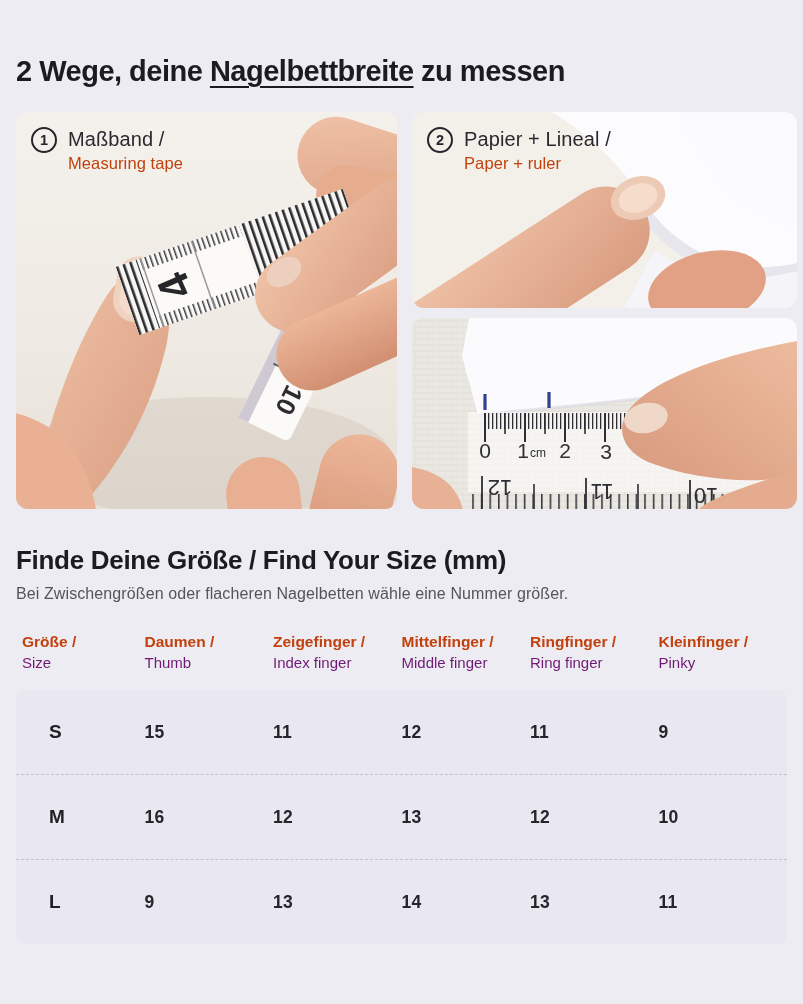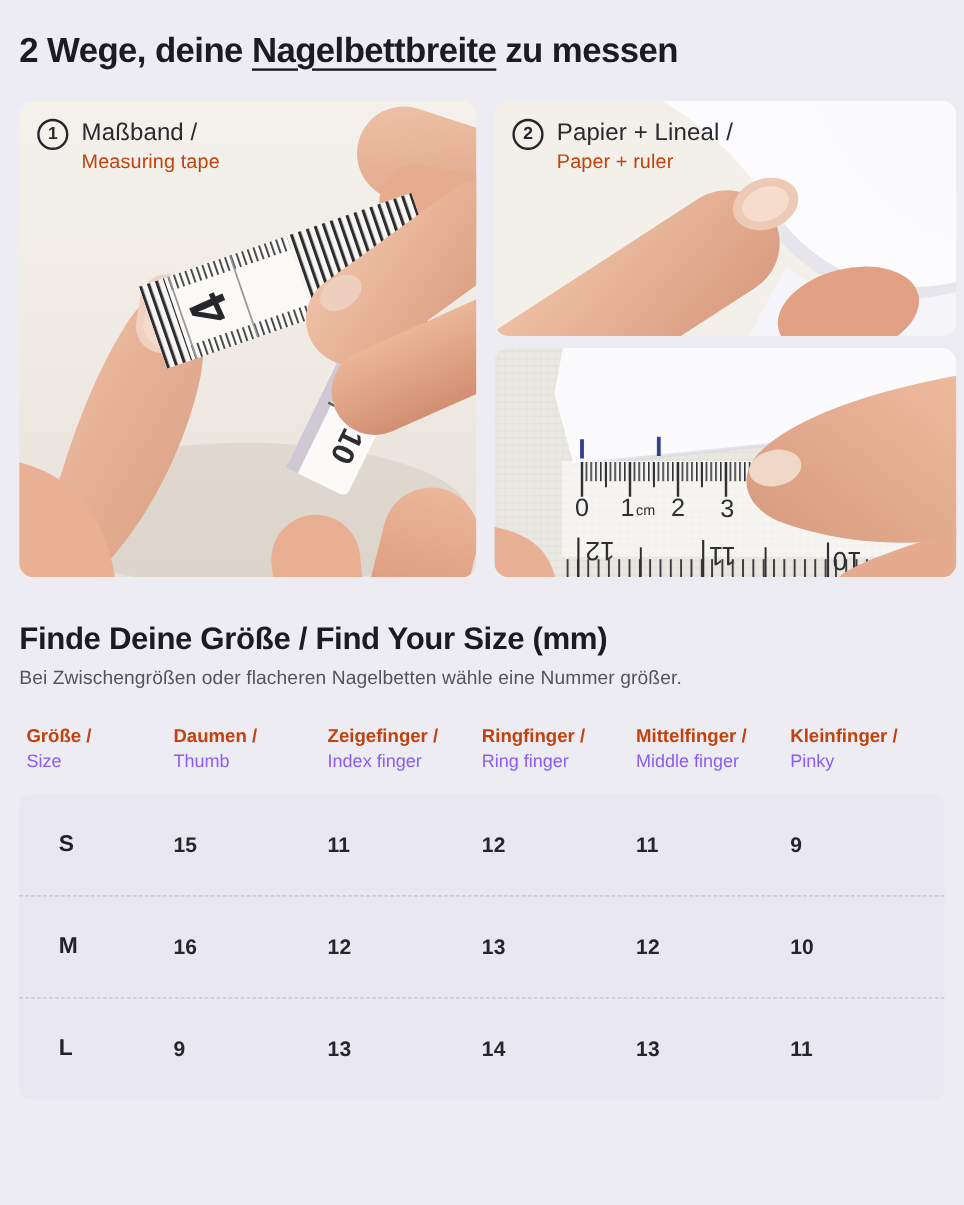--- a/index.html
+++ b/index.html
@@ -1,17 +1,17 @@
 <!DOCTYPE html>
 <html><head>
 <meta charset="utf-8">
 <style>
   html,body{margin:0;padding:0;background:#edecf2;width:803px;height:1004px;overflow:hidden;
     font-family:"Liberation Sans",sans-serif;color:#1c1b20;-webkit-font-smoothing:antialiased;}
-  .page{padding:27px 16px 0;}
+  .page{padding:27px 16px 0;margin-top:28px;}
   h1{margin:0;font-size:29px;line-height:1.12;font-weight:700;letter-spacing:-0.5px;color:#1c1b20;}
   h1 .u{text-decoration:underline;text-decoration-thickness:2px;text-underline-offset:5px;}
   .subtitle{margin:6px 0 0;font-size:17px;color:#55545d;letter-spacing:0.1px;}
   .subtitle .u{text-decoration:underline;text-decoration-thickness:1px;text-underline-offset:3px;}
 
   .photos{display:grid;grid-template-columns:381px 385px;gap:15px;margin-top:25px;}
   .photo{position:relative;border-radius:12px;overflow:hidden;background:#f0ece6;}
   .photo svg{display:block;width:100%;height:100%;}
   .photo-left{height:397px;}
   .right-col{display:flex;flex-direction:column;gap:10px;}
@@ -27,21 +27,21 @@
 
   .size-section{margin-top:36px;}
   h2{margin:0;font-size:26px;font-weight:700;letter-spacing:-0.3px;color:#1c1b20;}
   .note{margin:9px 0 0;font-size:16px;color:#55545d;letter-spacing:0.1px;}
 
   .size-table{margin-top:29px;}
   .t-head{display:grid;grid-template-columns:repeat(6,1fr);}
   .t-head .cell{line-height:1.34;}
   .t-head .cell:first-child{text-align:left;padding-left:6px;}
   .hd-de{font-size:15.5px;font-weight:700;color:#c2410c;display:block;}
-  .hd-en{font-size:15px;color:#8b5cf6;display:block;}
+  .hd-en{font-size:15px;color:#701a75;display:block;}
   .t-body{margin-top:17px;background:#e9e7f0;border-radius:9px;}
   .t-row{display:grid;grid-template-columns:repeat(6,1fr);height:84px;align-items:center;}
   .t-row + .t-row{border-top:1px dashed #c3c0d6;}
   .cell-size{padding-left:33px;font-size:19px;font-weight:700;color:#222127;}
   .cell-val{text-align:left;font-size:17.5px;font-weight:600;color:#26252b;letter-spacing:0.2px;}
 
   text{font-family:"Liberation Sans",sans-serif;}
 </style>
 </head>
 <body>
@@ -244,26 +244,26 @@
         </div>
         <div class="cell">
           <span class="hd-de">Daumen /</span>
           <span class="hd-en">Thumb</span>
         </div>
         <div class="cell">
           <span class="hd-de">Zeigefinger /</span>
           <span class="hd-en">Index finger</span>
         </div>
         <div class="cell">
+          <span class="hd-de">Mittelfinger /</span>
+          <span class="hd-en">Middle finger</span>
+        </div>
+        <div class="cell">
           <span class="hd-de">Ringfinger /</span>
           <span class="hd-en">Ring finger</span>
-        </div>
-        <div class="cell">
-          <span class="hd-de">Mittelfinger /</span>
-          <span class="hd-en">Middle finger</span>
         </div>
         <div class="cell">
           <span class="hd-de">Kleinfinger /</span>
           <span class="hd-en">Pinky</span>
         </div>
       </div>
 
       <div class="t-body">
         <div class="t-row">
           <div class="cell-size">S</div>

